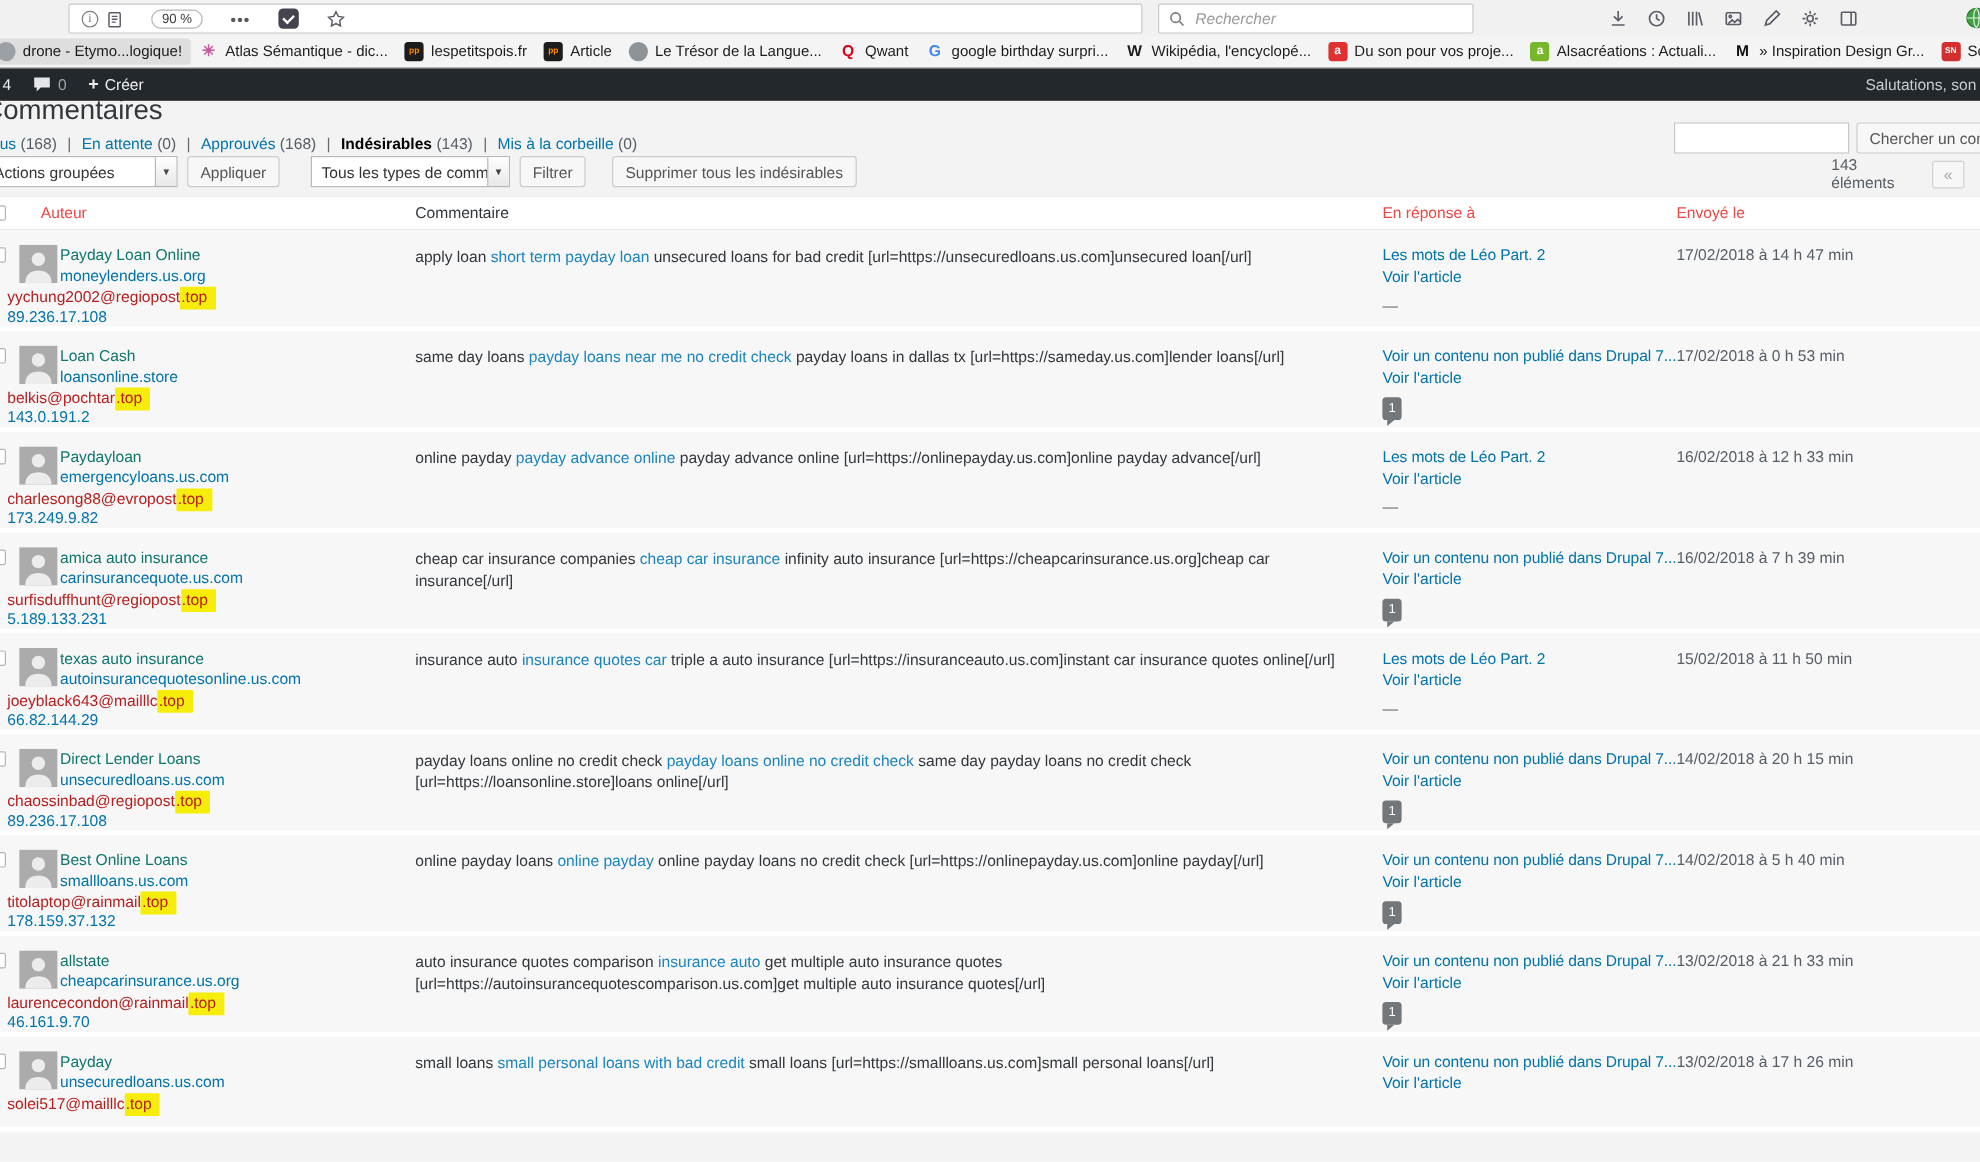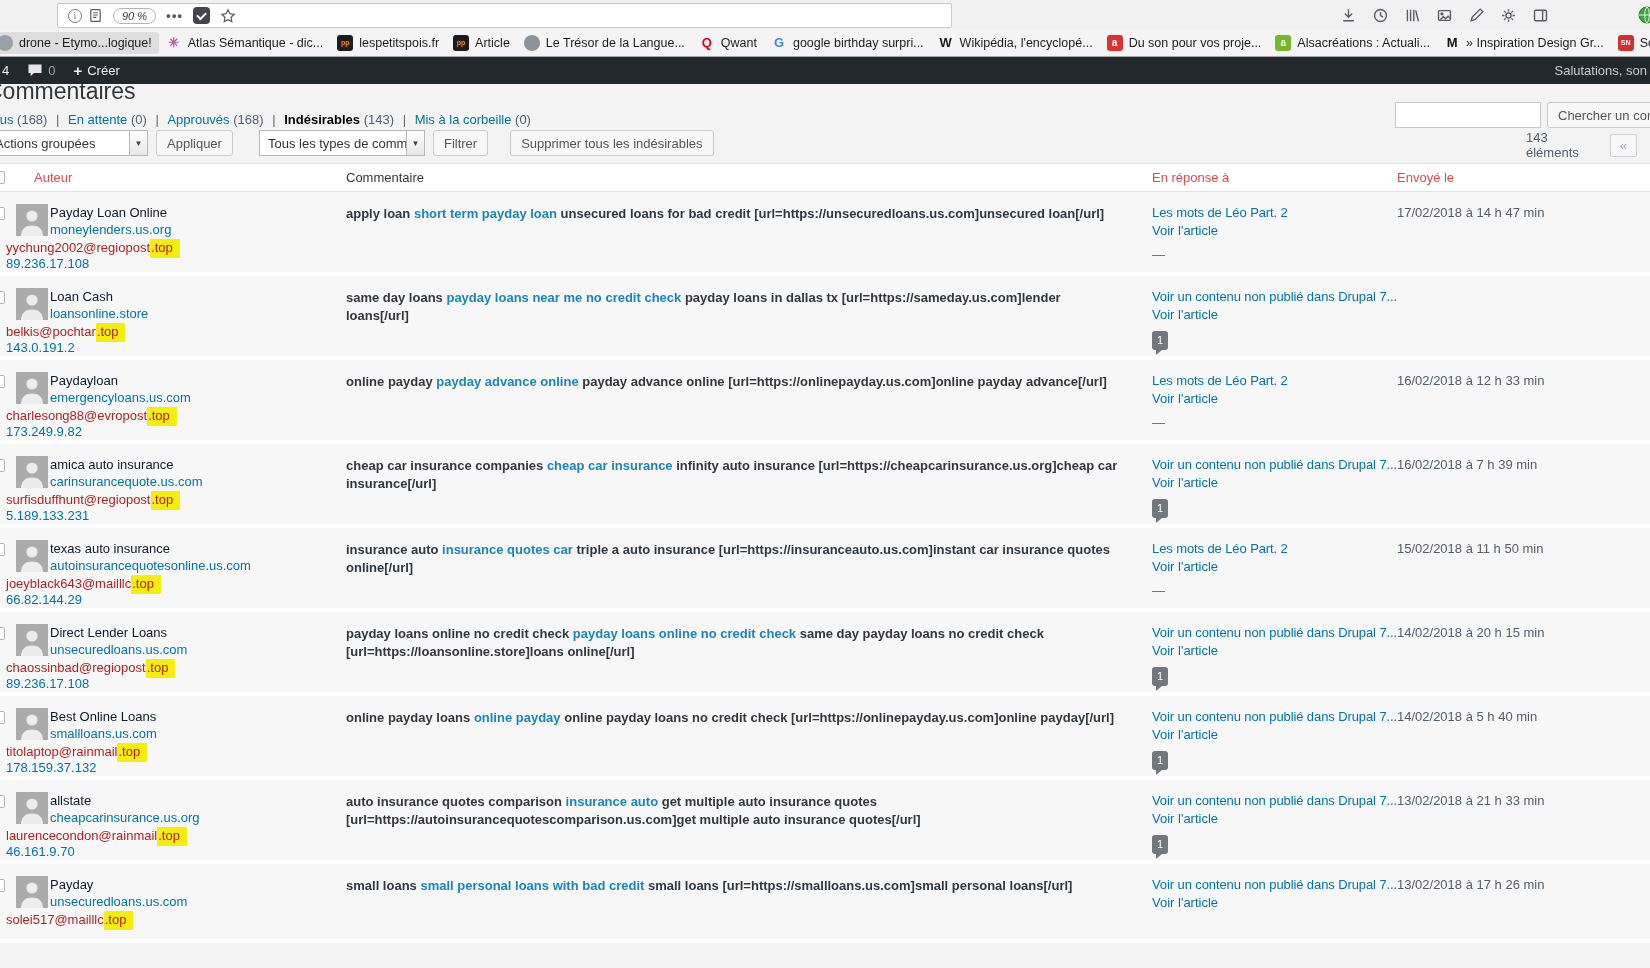--- a/index.html
+++ b/index.html
@@ -6,21 +6,21 @@
   html,body { width:1650px; height:968px; overflow:hidden; }
   body { font-family:"Liberation Sans", sans-serif; background:#f3f3f3; position:relative; }
   a { text-decoration:none; cursor:pointer; }
 
   
   .browser-toolbar { position:absolute; top:0; left:0; width:1650px; height:30px; background:#f2f1f2; display:flex; align-items:center; }
   .urlbar { position:absolute; left:57px; top:3px; width:895px; height:25px; background:#fff; border:1px solid #c8c8cc; border-radius:2px; display:flex; align-items:center; padding:0 6px 0 10px; }
   .info-icon { width:14px; height:14px; border:1.2px solid #7a7a7e; border-radius:50%; color:#7a7a7e; font-size:10px; line-height:12px; text-align:center; font-family:"Liberation Serif",serif; flex:none; }
   .url-text { margin-left:9px; font-size:13.5px; color:#8a8a8e; white-space:nowrap; overflow:hidden; flex:1; }
   .url-text b { color:#1b1b1d; font-weight:bold; }
-  .urlbar-right { display:flex; align-items:center; gap:10px; flex:none; margin-left:6px;font-style:italic; }
+  .urlbar-right { display:flex; align-items:flex-end; gap:23px; flex:none; margin-left:6px; }
   .zoom-pill { border:1px solid #b4b4b8; border-radius:10px; font-size:11px; color:#3d3d40; padding:1px 8px; }
   .dots { color:#58585c; font-size:13px; letter-spacing:1px; font-weight:bold; }
   .pocket { width:17px; height:17px; background:#45434e; border-radius:4px; position:relative; }
   .pocket::after { content:""; position:absolute; left:4px; top:5px; width:7px; height:4px; border-left:2px solid #fff; border-bottom:2px solid #fff; transform:rotate(-45deg); }
   .searchbar { position:absolute; left:965px; top:3px; width:263px; height:25px; background:#fff; border:1px solid #c8c8cc; border-radius:2px; display:flex; align-items:center; padding:0 8px; }
   .search-ph { margin-left:8px; font-size:13px; color:#9a9a9e; font-style:italic; }
   .tb-icons { position:absolute; left:1340px; top:0; height:30px; display:flex; align-items:center; gap:15px; }
   .tb-icons svg, .urlbar svg, .searchbar svg { display:block; }
   .globe-cut { position:absolute; left:1637px; top:5px; }
 
@@ -67,26 +67,26 @@
   .thead, .row { display:grid; grid-template-columns:20px 340px 806px 245px 1fr; }
   .thead { height:28px; align-items:center; border-bottom:1px solid #e3e3e5; background:#fff; }
   .th { font-size:13px; color:#32373c; }
   .th a { color:#ef4444; }
   .th-author { padding-left:28px; }
   .cb { width:13px; height:13px; border:1px solid #b4b4b8; border-radius:2px; background:#fff; margin-left:6px; display:inline-block; }
   .row { background:#f7f7f7; border-bottom:4px solid #fff; min-height:79px; }
   .cell-cb { padding-top:14px; }
   .cell-author { position:relative; font-size:13px; padding-top:12px; }
   .avatar { position:absolute; left:10px; top:12px; width:32px; height:32px; }
-  .au-name { display:block; margin-left:44px; color:#0f172a; line-height:17px; }
+  .au-name { display:block; margin-left:44px; color:#0f766e; line-height:17px; }
   .au-site { display:block; margin-left:44px; color:#0073aa; line-height:17px; }
   .au-email { display:block; margin-top:1px; color:#b91c1c; line-height:17px; }
   .au-ip { display:block; color:#0073aa; line-height:16px; }
   .hl { background:#f6ee0a; padding:1px 7px 3px 1px; border-radius:1px; }
-  .cell-comment { padding:13px 26px 0 0; font-size:13px; color:#32373c; line-height:18px;font-weight:bold; }
+  .cell-comment { padding:13px 26px 0 0; font-size:13px; color:#32373c; line-height:18px; }
   .cell-comment a { color:#1a84bf; }
   .cell-resp { padding-top:13px; font-size:13px; }
   .resp-title { display:block; color:#0073aa; white-space:nowrap; letter-spacing:-0.1px; line-height:16px; }
   .resp-view { display:block; color:#0073aa; margin-top:2px; line-height:16px; }
   .resp-dash { display:block; color:#646970; margin-top:8px; }
   .badge { position:relative; display:inline-block; margin-top:8px; min-width:14px; padding:0 5px; height:19px; line-height:19px; background:#72777c; color:#fff; font-size:11px; text-align:center; border-radius:3px; }
   .badge::after { content:""; position:absolute; left:4px; bottom:-5px; border-top:5px solid #72777c; border-right:6px solid transparent; }
   .cell-date { padding-top:13px; font-size:13px; color:#555d66; white-space:nowrap; }
 </style>
 </head>
@@ -104,20 +104,27 @@
         </span>
       <span class="zoom-pill">90 %</span>
       <span class="dots">•••</span>
       <span class="pocket"></span>
       <span>
           <svg width="16" height="16" viewBox="0 0 16 16">
             <path d="M8 1.8l1.9 3.9 4.3.6-3.1 3 .7 4.3L8 11.6l-3.8 2 .7-4.3-3.1-3 4.3-.6z" fill="none" stroke="#5b5b66" stroke-width="1.2"></path>
           </svg>
         </span>
     </span>
+  </div>
+  <div class="searchbar">
+    <svg width="14" height="14" viewBox="0 0 16 16">
+        <circle cx="6.5" cy="6.5" r="4.5" fill="none" stroke="#76767a" stroke-width="1.5"></circle>
+        <path d="M10 10l4 4" stroke="#76767a" stroke-width="1.5"></path>
+      </svg>
+    <span class="search-ph">Rechercher</span>
   </div>
   <span class="tb-icons">
       <span>
         <svg width="17" height="17" viewBox="0 0 16 16" fill="none" stroke="#5b5b66" stroke-width="1.3">
           <path d="M8 2v7.2M4.6 6.2 8 9.6l3.4-3.4M3 13h10"></path>
         </svg>
       </span>
       <span>
         <svg width="17" height="17" viewBox="0 0 16 16" fill="none" stroke="#5b5b66" stroke-width="1.3">
           <circle cx="8" cy="8" r="5.6"></circle>
@@ -302,20 +309,21 @@
                 <circle cx="16" cy="12" r="5.6" fill="#ececec"></circle>
                 <path d="M5 32c0-7.5 5-10.5 11-10.5S27 24.5 27 32z" fill="#ececec"></path>
               </svg></span>
             <span class="au-name">Loan Cash</span>
             <a class="au-site">loansonline.store</a>
             <a class="au-email">belkis@pochtar<span class="hl">.top</span></a>
             <a class="au-ip">143.0.191.2</a>
           </div>
           <div class="cell-comment"><span>same day loans </span><a>payday loans near me no credit check</a><span> payday loans in dallas tx [url=https://sameday.us.com]lender loans[/url]</span></div>
           <div class="cell-resp"><a class="resp-title">Voir un contenu non publié dans Drupal 7...</a><a class="resp-view">Voir l'article</a><span class="badge">1</span></div>
+          <div class="cell-date">17/02/2018 à 0 h 53 min</div>
         </div>
         <div class="row">
           <div class="cell-cb"><span class="cb"></span></div>
           <div class="cell-author">
             <span class="avatar"><svg width="32" height="32" viewBox="0 0 32 32">
                 <rect width="32" height="32" fill="#ababab"></rect>
                 <circle cx="16" cy="12" r="5.6" fill="#ececec"></circle>
                 <path d="M5 32c0-7.5 5-10.5 11-10.5S27 24.5 27 32z" fill="#ececec"></path>
               </svg></span>
             <span class="au-name">Paydayloan</span>

